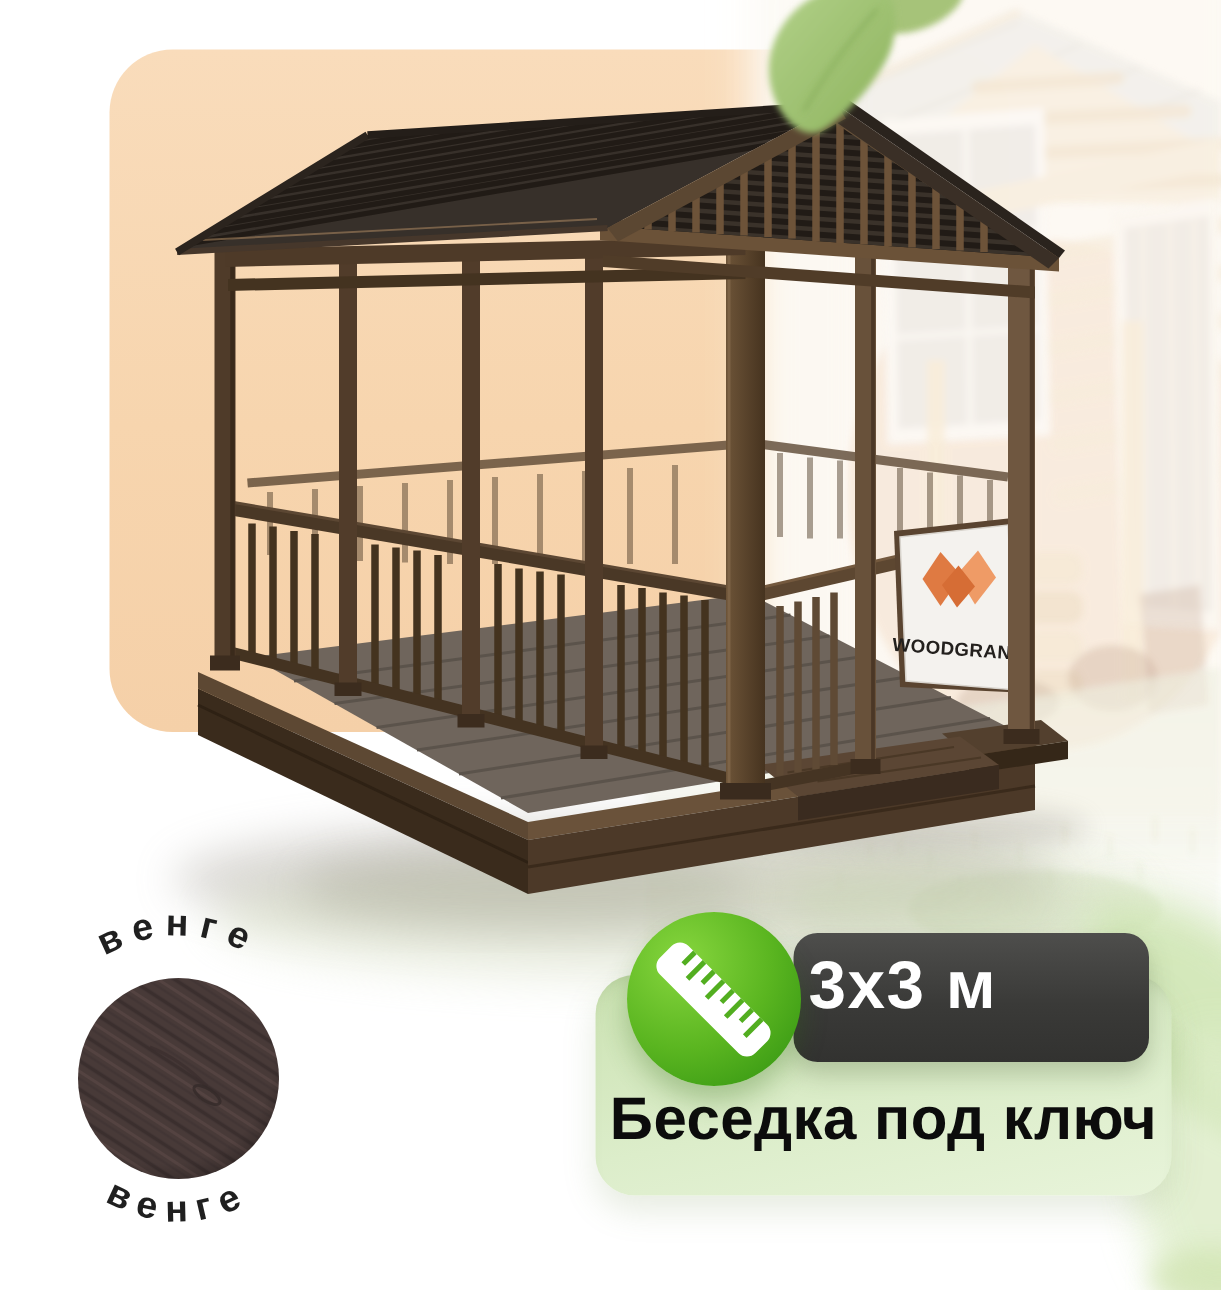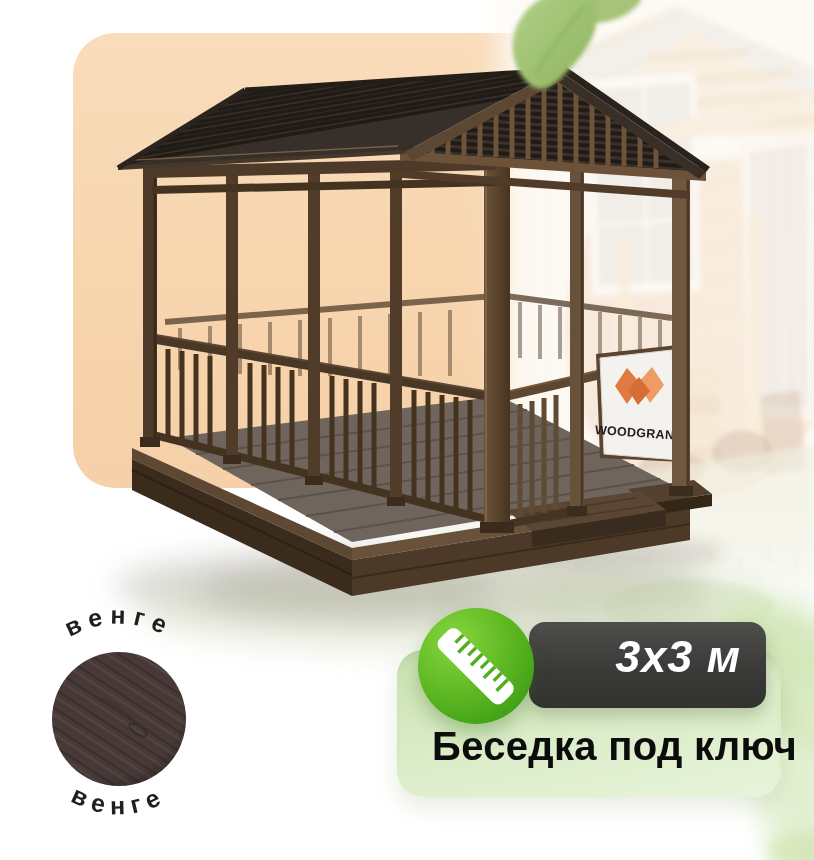--- a/index.html
+++ b/index.html
@@ -4,27 +4,27 @@
 <style>
   html,body{margin:0;padding:0;background:#e9e9e9;}
   .stage{position:relative;width:814px;height:860px;background:#ffffff;overflow:hidden;
          font-family:"Liberation Sans",sans-serif;}
   .peach{position:absolute;left:73px;top:33px;width:600px;height:455px;border-radius:42px;
          background:linear-gradient(180deg,#f9dcbb 0%,#f7d5ae 55%,#f5d0a8 100%);}
   .layer{position:absolute;left:0;top:0;width:814px;height:860px;}
   .title-panel{position:absolute;left:397px;top:650px;width:384px;height:147px;border-radius:26px;
          background:linear-gradient(168deg,#cbe2b2 0%,#dcedca 55%,#e8f4da 100%);
          box-shadow:0 10px 22px rgba(120,150,90,.18), inset 0 8px 12px -8px rgba(90,120,60,.25);}
-  .title-text{position:absolute;left:0;top:76px;width:100%;text-align:right;
-         font-size:40px;font-weight:800;letter-spacing:.3px;color:#0c0c0c;line-height:1;margin-left:16px;}
+  .title-text{position:absolute;left:0;top:76px;width:100%;text-align:center;
+         font-size:40px;font-weight:800;letter-spacing:.3px;color:#0c0c0c;line-height:1;}
   .size-badge{position:absolute;left:529px;top:622px;width:237px;height:86px;border-radius:16px;
          background:linear-gradient(180deg,#4e4e4c 0%,#3a3a38 55%,#323230 100%);
          box-shadow:0 8px 16px rgba(60,80,40,.25);
-         display:flex;align-items:center;justify-content:flex-end;box-sizing:border-box;padding:0 25px 16px 10px;
-         font-size:45px;font-weight:800;color:#ffffff;letter-spacing:1px;font-style:italic;}
+         display:flex;align-items:center;justify-content:flex-start;box-sizing:border-box;padding:0 25px 16px 10px;
+         font-size:45px;font-weight:800;color:#ffffff;letter-spacing:1px;}
   .ruler-badge{position:absolute;left:418px;top:608px;width:116px;height:116px;border-radius:50%;
          background:radial-gradient(circle at 32% 28%,#87d63e 0%,#5ab520 52%,#2e9010 100%);
          box-shadow:0 10px 18px rgba(50,110,20,.30);}
   .ruler-badge svg{position:absolute;left:0;top:0;}
   .swatch{position:absolute;left:10px;top:598px;width:220px;height:255px;}
 </style>
 </head>
 <body>
 
 <div class="stage">

